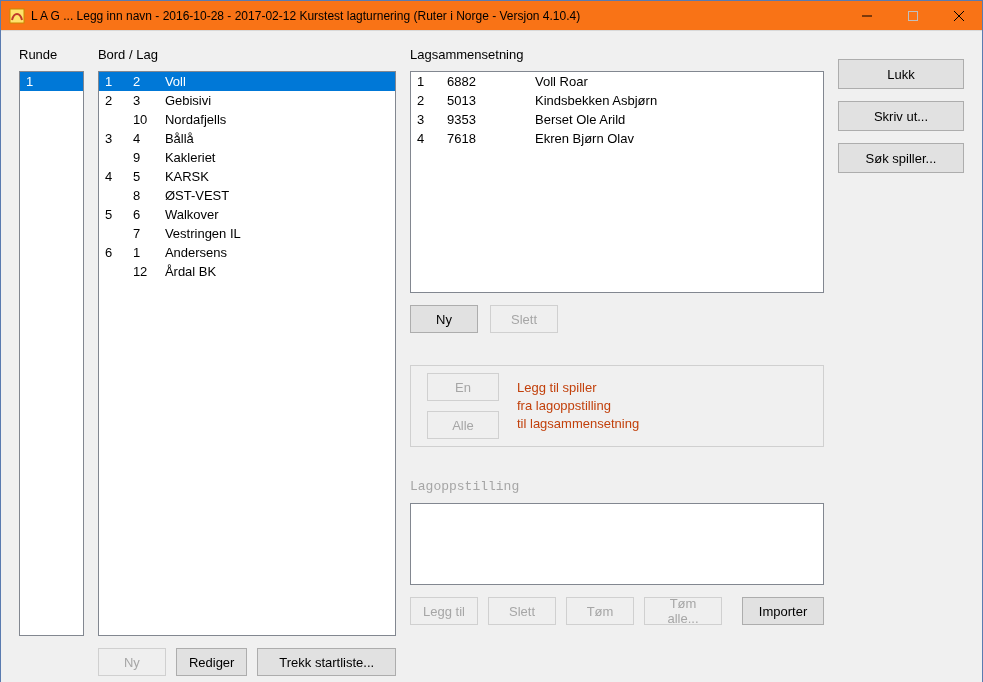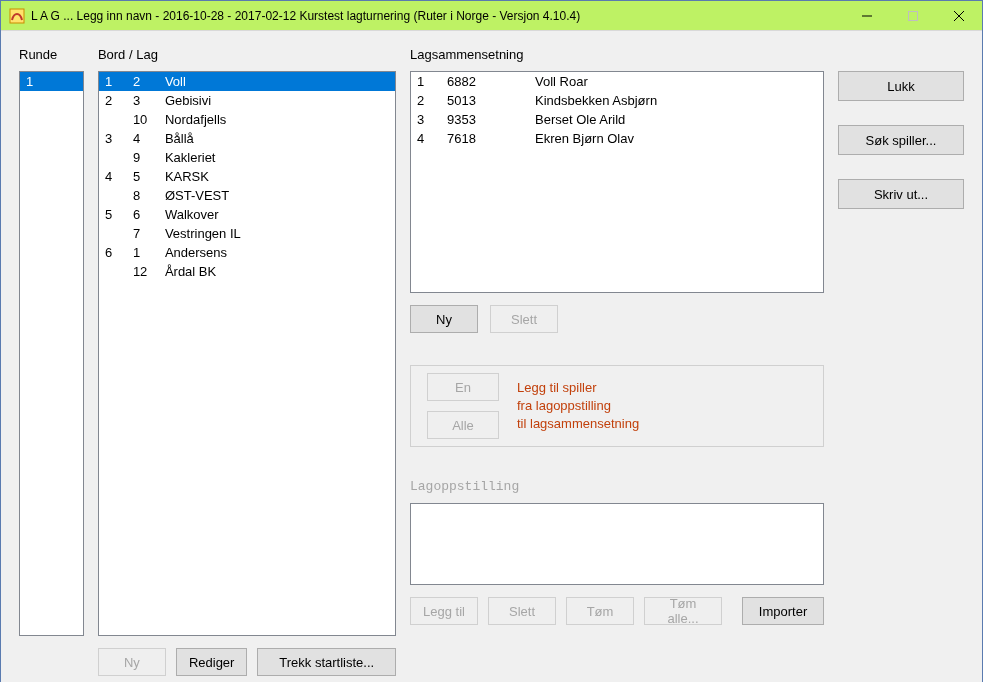--- a/index.html
+++ b/index.html
@@ -14,21 +14,21 @@
     .window {
       width: 983px;
       height: 682px;
       background: #fff;
       border: 1px solid #5a7bb0;
       display: flex;
       flex-direction: column;
     }
     .titlebar {
       height: 30px;
-      background: #bef264;
+      background: #f97316;
       display: flex;
       align-items: center;
       padding-left: 8px;
       border-bottom: 1px solid #d9d9d9;
     }
     .titlebar-icon {
       width: 16px;
       height: 16px;
       margin-right: 6px;
       display: inline-flex;
@@ -57,21 +57,21 @@
     .content {
       flex: 1;
       background: #f0f0f0;
       padding: 16px 18px 14px 18px;
       display: flex;
       gap: 14px;
     }
     .col-left { width: 74px; display: flex; flex-direction: column; }
     .col-mid { width: 340px; display: flex; flex-direction: column; }
     .col-right { flex: 1; display: flex; flex-direction: column; }
-    .col-buttons { width: 126px; display: flex; flex-direction: column; gap: 24px; }
+    .col-buttons { width: 126px; display: flex; flex-direction: column; gap: 12px; }
 
     .section-label {
       font-size: 13px;
       color: #000;
       margin-bottom: 6px;
       height: 18px;
     }
     .section-label.dis { color: #a6a6a6; }
 
     .listbox {
@@ -244,18 +244,18 @@
         <button class="btn dis">Tøm</button>
         <button class="btn dis">Tøm alle...</button>
         <div style="flex:1"></div>
         <button class="btn" style="width:92px">Importer</button>
       </div>
     </div>
 
     <div class="col-buttons">
       <div style="height:0px;"></div>
       <button class="btn wide">Lukk</button>
+      <button class="btn wide">Skriv ut...</button>
       <button class="btn wide">Søk spiller...</button>
-      <button class="btn wide">Skriv ut...</button>
     </div>
 
   </div>
 </div>
 
 </body></html>

